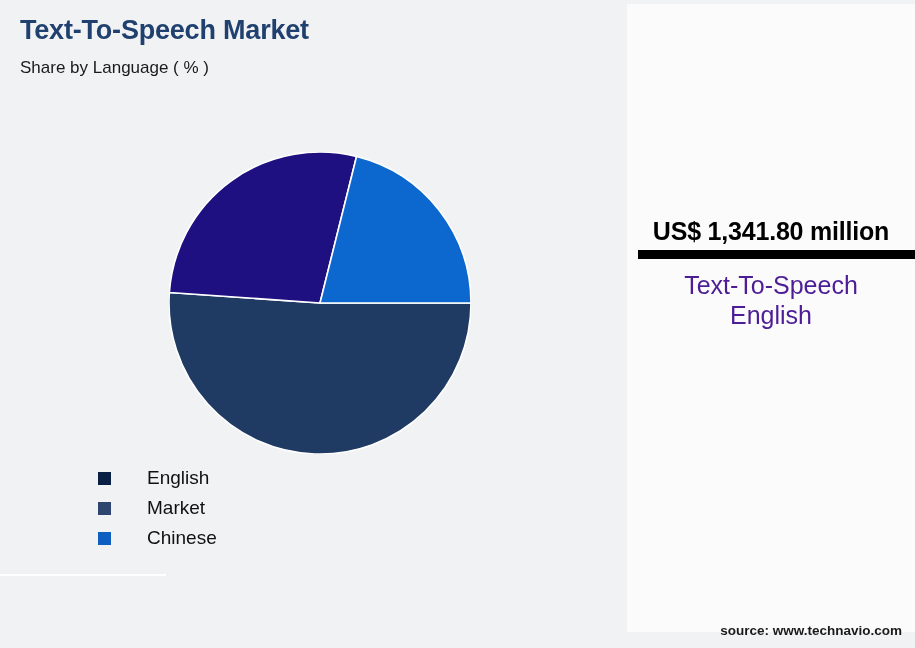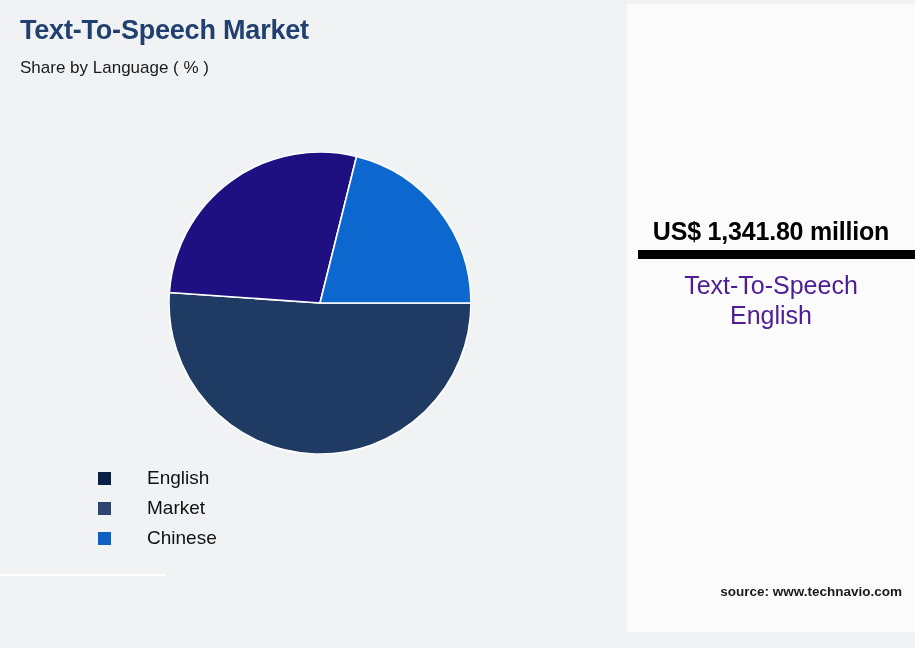--- a/index.html
+++ b/index.html
@@ -138,21 +138,21 @@
     color: #4c1d95;
     line-height: 30px;
   }
   .kpi-caption-line {
     display: block;
   }
 
   #source-note {
     position: absolute;
     left: 627px;
-    top: 584px;
+    top: 623px;
     width: 275px;
     text-align: right;
     font-size: 13.5px;
     font-weight: bold;
     color: #1a1a1a;
     white-space: nowrap;
   }
 </style>
 </head>
 <body>

